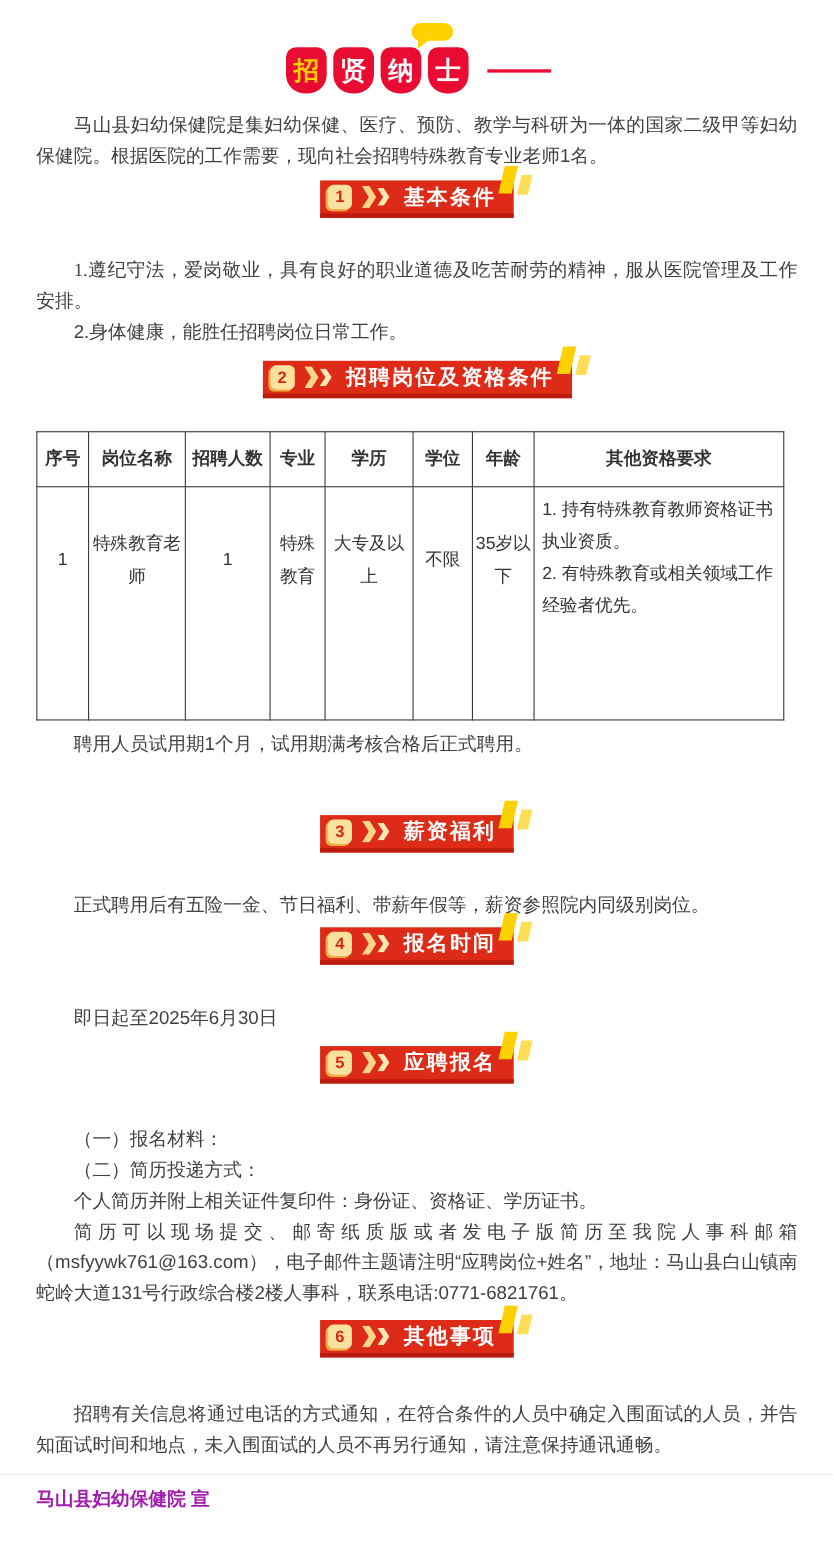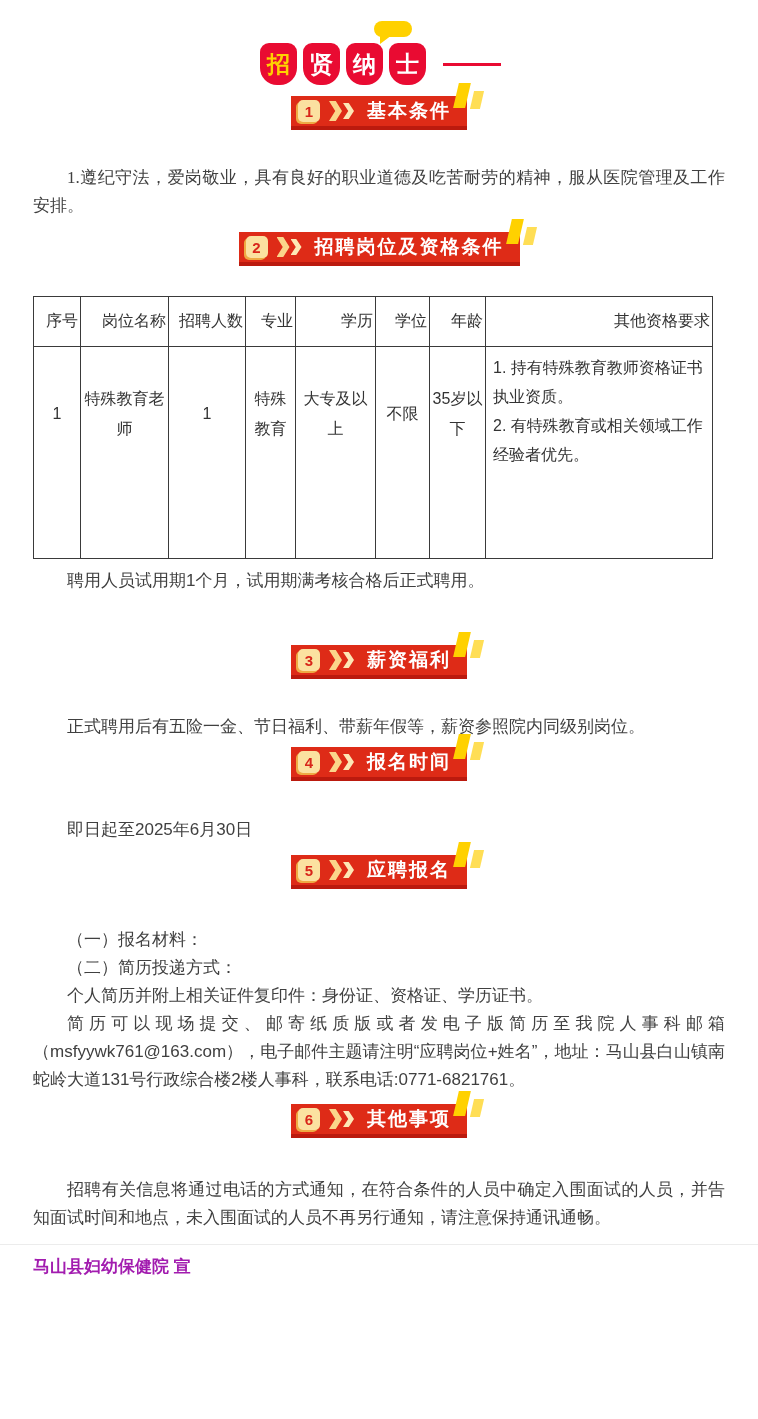--- a/index.html
+++ b/index.html
@@ -68,21 +68,21 @@
   .quote-deco .q1{width:12px;height:25px;background:var(--accent-yellow);}
   .quote-deco .q2{width:10px;height:18px;background:var(--accent-yellow-light);margin-left:4px;margin-top:8px;}
 
   
   table.jobs{
     border-collapse:collapse;table-layout:fixed;width:679px;margin:30px 0 0 0;
     font-size:16px;color:#333;
   }
   table.jobs th,table.jobs td{border:1px solid var(--table-border);}
   table.jobs thead tr{height:50px;}
-  table.jobs th{font-weight:normal;text-align:right;padding:2px;}
+  table.jobs th{font-weight:bold;text-align:center;padding:2px;}
   table.jobs tbody tr{height:212px;}
   table.jobs td{
     text-align:center;vertical-align:middle;padding:2px 2px 80px 2px;line-height:30px;
   }
   table.jobs td.other-cell{
     text-align:left;vertical-align:top;padding:6px 8px 6px 7px;line-height:29px;
   }
 
   
   .divider{border:none;border-top:1px solid var(--divider);margin:12px 0 0 0;}
@@ -115,37 +115,39 @@
           <span>纳</span>
         </div>
       <div class="badge">
           <span>士</span>
         </div>
       <div class="hero-line"></div>
     </div>
   </div>
 
   <div class="content">
+    <p class="para indent mt12">马山县妇幼保健院是集妇幼保健、医疗、预防、教学与科研为一体的国家二级甲等妇幼保健院。根据医院的工作需要，现向社会招聘特殊教育专业老师1名。</p>
 
     <div class="banner-wrap mt8">
       <div class="quote-deco">
           <i class="q1"></i>
           <i class="q2"></i>
         </div>
       <div class="banner">
         <span class="num-box">1</span>
         <span class="chevrons">
             <i class="chev c1"></i>
             <i class="chev c2"></i>
           </span>
         <span class="banner-title">基本条件</span>
       </div>
     </div>
 
     <p class="para indent mt34">1.遵纪守法，爱岗敬业，具有良好的职业道德及吃苦耐劳的精神，服从医院管理及工作安排。</p>
+    <p class="para indent">2.身体健康，能胜任招聘岗位日常工作。</p>
 
     <div class="banner-wrap mt12">
       <div class="quote-deco">
           <i class="q1"></i>
           <i class="q2"></i>
         </div>
       <div class="banner">
         <span class="num-box">2</span>
         <span class="chevrons">
             <i class="chev c1"></i>

